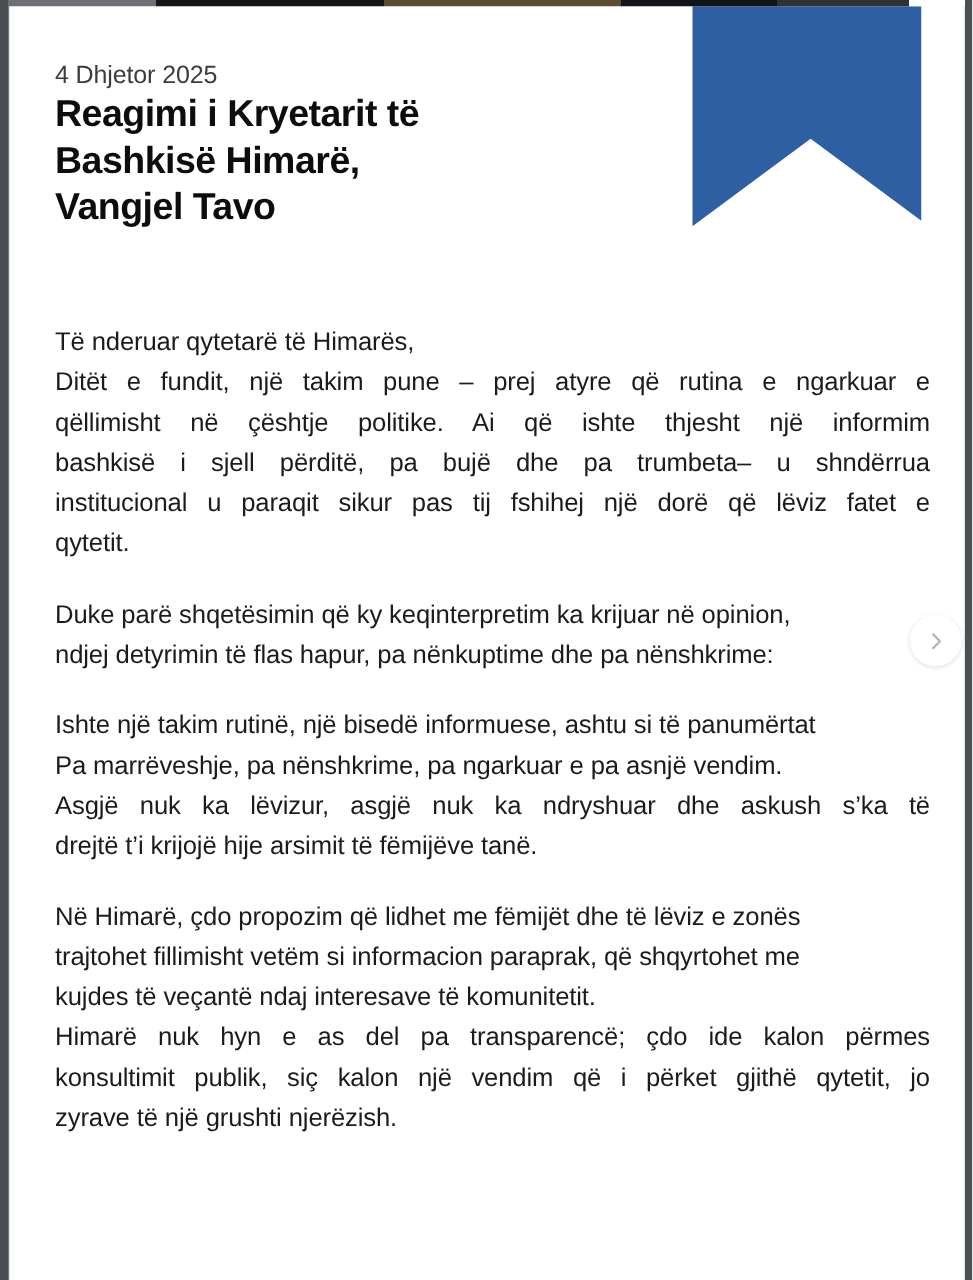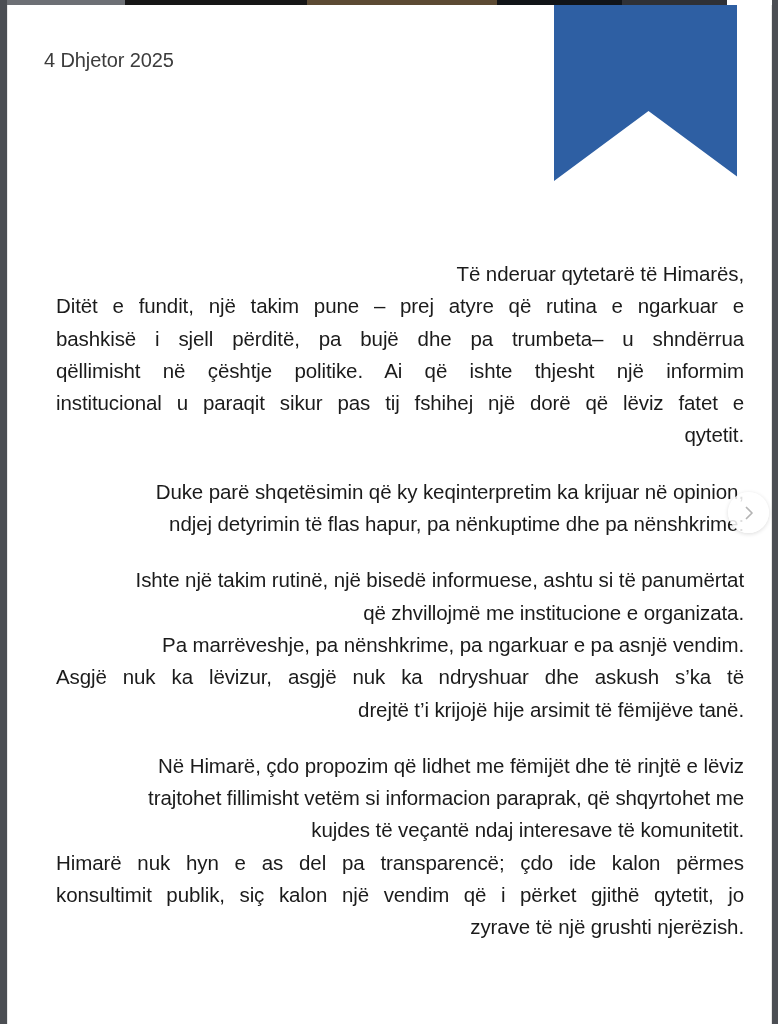--- a/index.html
+++ b/index.html
@@ -100,23 +100,22 @@
     color:#1b1b1b;
     font-weight:400;
     letter-spacing:-0.1px;
   }
   .para { margin:0 0 24px 0; }
   .para:last-child { margin-bottom:0; }
   .para .ln { display:block; }
   .para .ln.just {
     text-align:justify;
     text-align-last:justify;
-    margin-left:12px;
   }
-  .para .ln.left { text-align:right; }
+  .para .ln.left { text-align:left; }
 
   
   .next-btn {
     position:absolute;
     left:728px; top:492px;
     width:41px; height:41px;
     border-radius:50%;
     background:rgba(255,255,255,0.86);
     box-shadow:0 1px 4px rgba(0,0,0,0.14);
     display:flex;
@@ -138,47 +137,51 @@
   <div class="slide">
 
     <div class="ribbon">
       <svg viewBox="0 0 190 182" xmlns="http://www.w3.org/2000/svg" aria-hidden="true">
         <polygon points="7,0 196,0 196,182 101.5,112 7,182" fill="#2e5fa3"></polygon>
       </svg>
     </div>
 
     <div class="date">4 Dhjetor 2025</div>
 
+    <div class="headline">
+      <span class="hl-line">Reagimi i Kryetarit të</span>
+      <span class="hl-line">Bashkisë Himarë,</span>
+      <span class="hl-line">Vangjel Tavo</span>
+    </div>
 
     <div class="body-copy">
 
       <p class="para">
         <span class="ln left">Të nderuar qytetarë të Himarës,</span>
         <span class="ln just">Ditët e fundit, një takim pune – prej atyre që rutina e ngarkuar e</span>
+        <span class="ln just">qëllimisht në çështje politike. Ai që ishte thjesht një informim</span>
         <span class="ln just">bashkisë i sjell përditë, pa bujë dhe pa trumbeta– u shndërrua</span>
-        <span class="ln just">qëllimisht në çështje politike. Ai që ishte thjesht një informim</span>
         <span class="ln just">institucional u paraqit sikur pas tij fshihej një dorë që lëviz fatet e</span>
         <span class="ln left">qytetit.</span>
       </p>
 
       <p class="para">
         <span class="ln left">Duke parë shqetësimin që ky keqinterpretim ka krijuar në opinion,</span>
         <span class="ln left">ndjej detyrimin të flas hapur, pa nënkuptime dhe pa nënshkrime:</span>
       </p>
 
       <p class="para">
         <span class="ln left">Ishte një takim rutinë, një bisedë informuese, ashtu si të panumërtat</span>
-        <span class="ln left">që zhvillojmë me institucione e organizata.</span>
         <span class="ln left">Pa marrëveshje, pa nënshkrime, pa ngarkuar e pa asnjë vendim.</span>
         <span class="ln just">Asgjë nuk ka lëvizur, asgjë nuk ka ndryshuar dhe askush s’ka të</span>
         <span class="ln left">drejtë t’i krijojë hije arsimit të fëmijëve tanë.</span>
       </p>
 
       <p class="para">
-        <span class="ln left">Në Himarë, çdo propozim që lidhet me fëmijët dhe të rinjtë e lëviz</span>
+        <span class="ln left">Në Himarë, çdo propozim që lidhet me fëmijët dhe të lëviz e zonës</span>
         <span class="ln left">trajtohet fillimisht vetëm si informacion paraprak, që shqyrtohet me</span>
         <span class="ln left">kujdes të veçantë ndaj interesave të komunitetit.</span>
         <span class="ln just">Himarë nuk hyn e as del pa transparencë; çdo ide kalon përmes</span>
         <span class="ln just">konsultimit publik, siç kalon një vendim që i përket gjithë qytetit, jo</span>
         <span class="ln left">zyrave të një grushti njerëzish.</span>
       </p>
 
     </div>
 
     <div class="slide-inner-border"></div>

